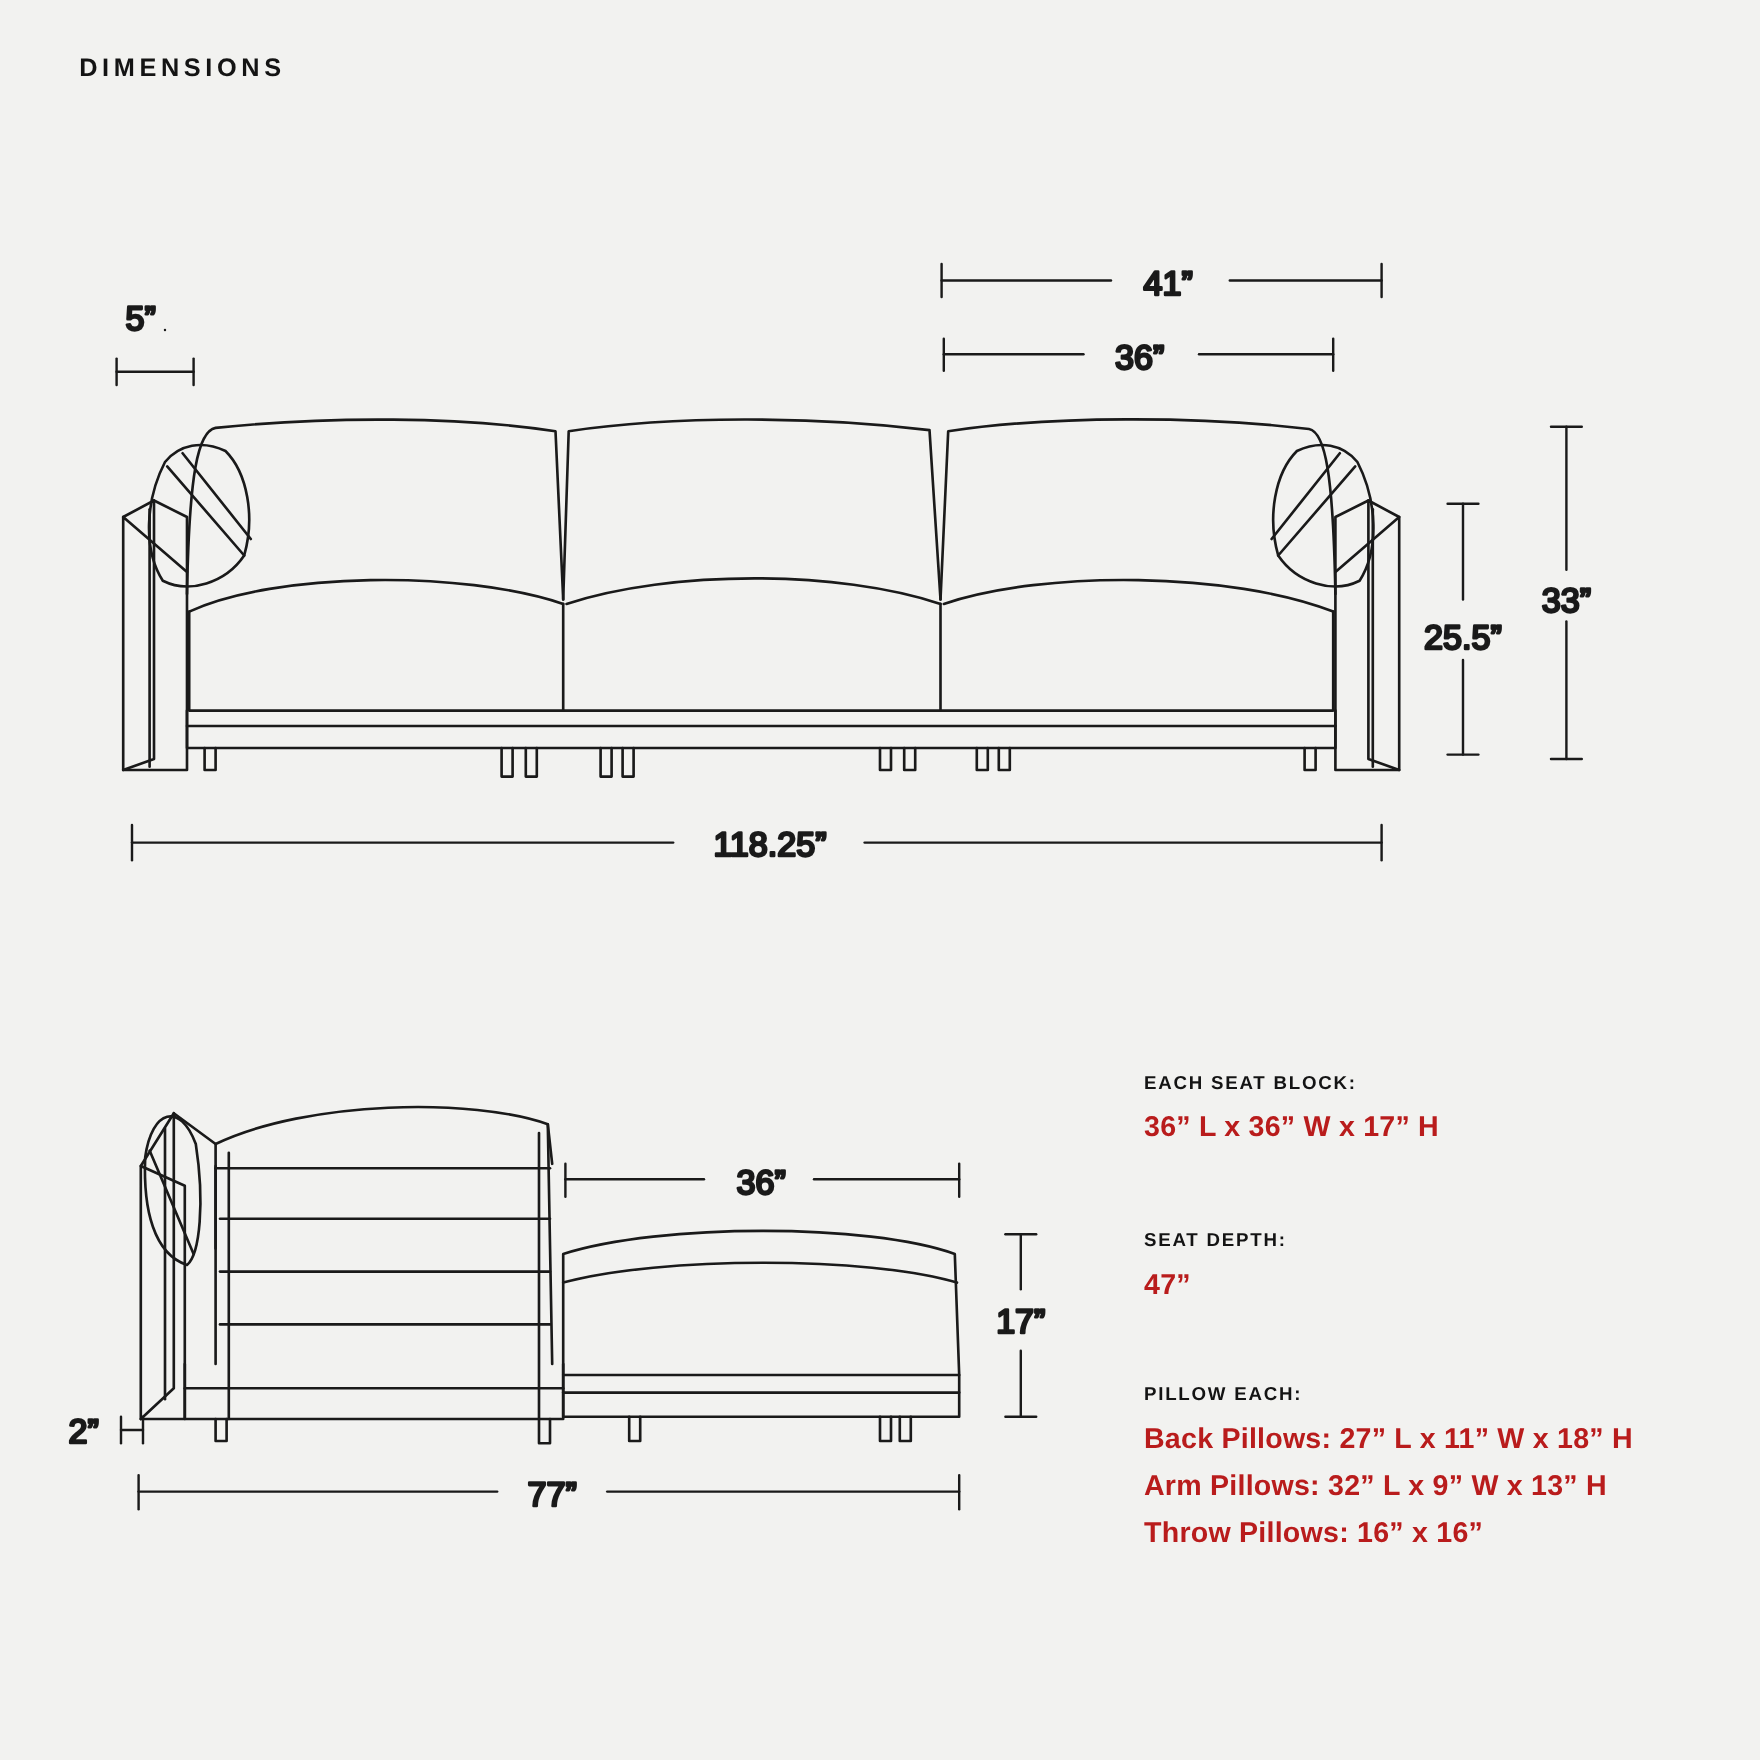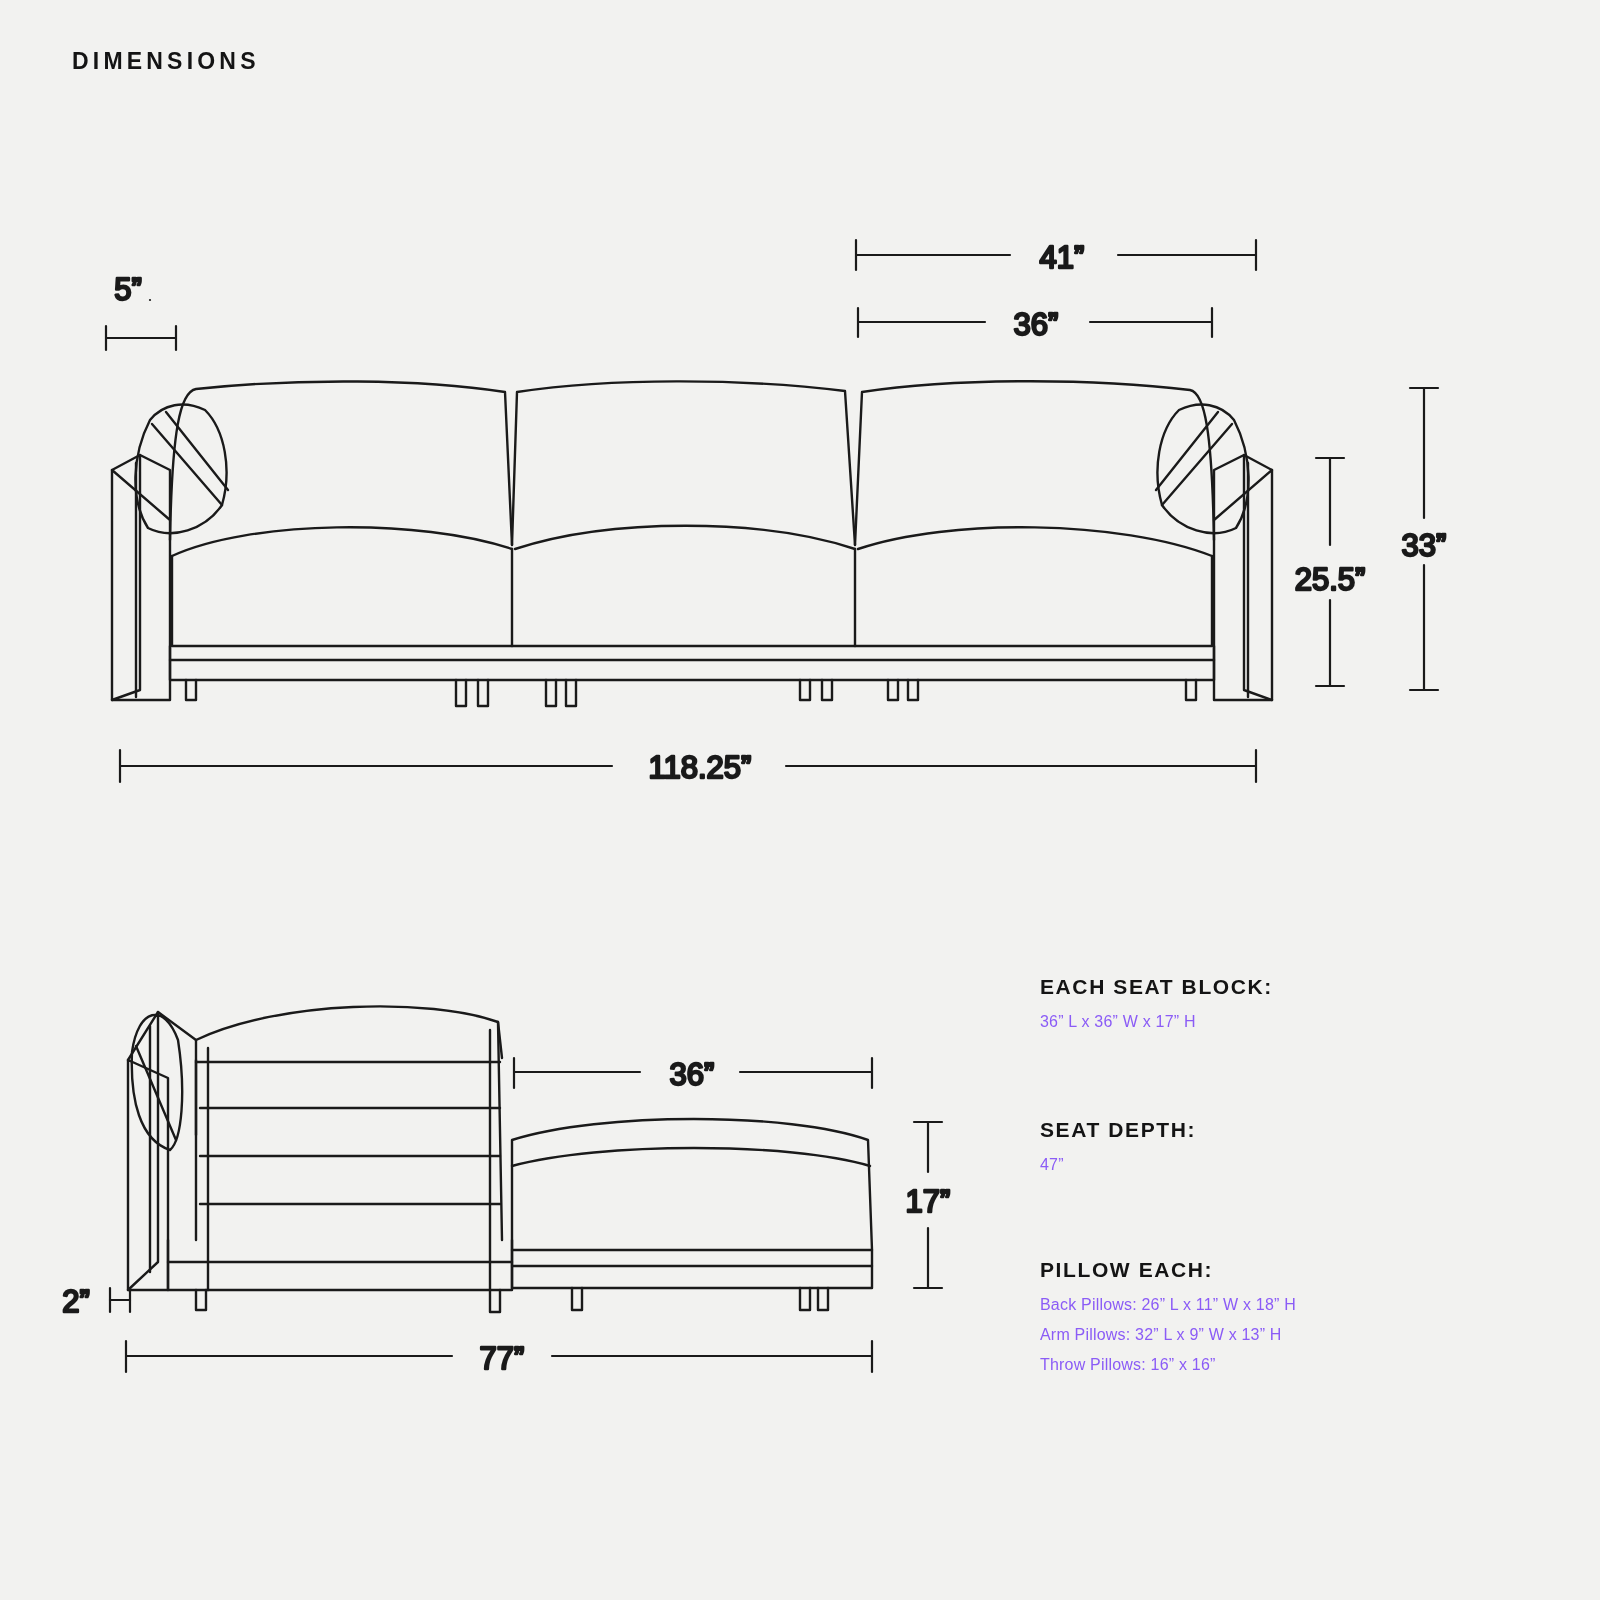--- a/index.html
+++ b/index.html
@@ -29,31 +29,32 @@
     left: 0;
     top: 0;
     width: 1600px;
     height: 1600px;
   }
   .spec-block {
     position: absolute;
     left: 1040px;
   }
   .spec-heading {
-    font-size: 21px;
+    font-size: 17px;
     font-weight: bold;
     letter-spacing: 1.6px;
     color: #141414;
     margin: 0 0 14px 0;
   }
   .spec-line {
-    font-size: 16px;
-    color: #8b5cf6;
+    font-size: 26px;
+    color: #b91c1c;
     margin: 0 0 12px 0;
     letter-spacing: 0.2px;
+    font-weight: bold;
   }
   #spec-seat-block { top: 975px; }
   #spec-seat-depth { top: 1118px; }
   #spec-pillows { top: 1258px; }
   .dim-label {
     font-size: 31px;
     fill: #141414;
     font-family: "Liberation Sans", sans-serif;
   }
 </style>
@@ -236,16 +237,16 @@
   <p class="spec-line">36” L x 36” W x 17” H</p>
 </div>
 
 <div class="spec-block" id="spec-seat-depth">
   <p class="spec-heading">SEAT DEPTH:</p>
   <p class="spec-line">47”</p>
 </div>
 
 <div class="spec-block" id="spec-pillows">
   <p class="spec-heading">PILLOW EACH:</p>
-  <p class="spec-line">Back Pillows: 26” L x 11” W x 18” H</p>
+  <p class="spec-line">Back Pillows: 27” L x 11” W x 18” H</p>
   <p class="spec-line">Arm Pillows: 32” L x 9” W x 13” H</p>
   <p class="spec-line">Throw Pillows: 16” x 16”</p>
 </div>
 
 </body></html>

